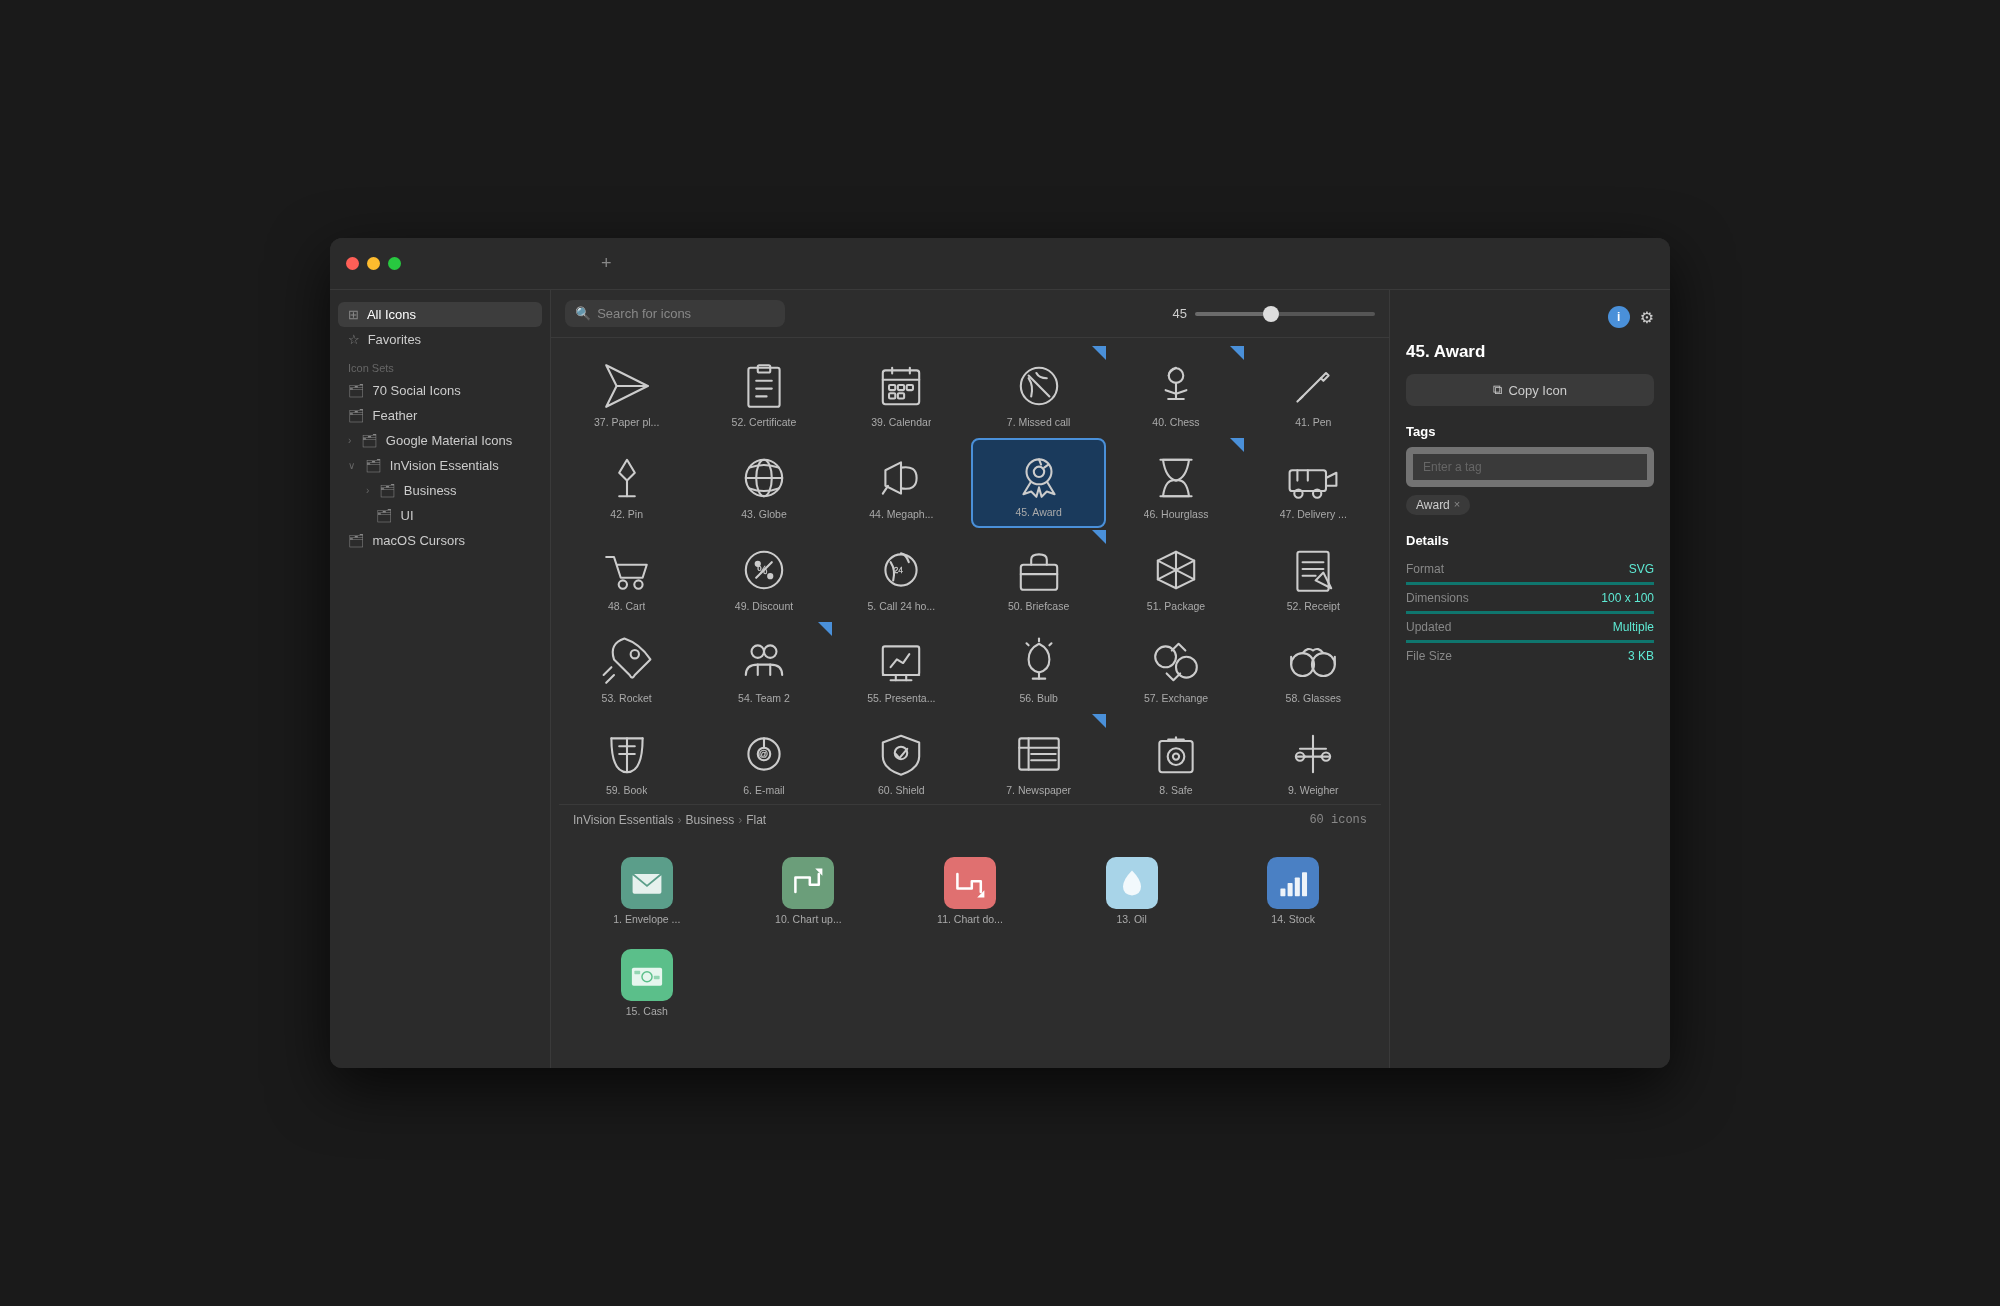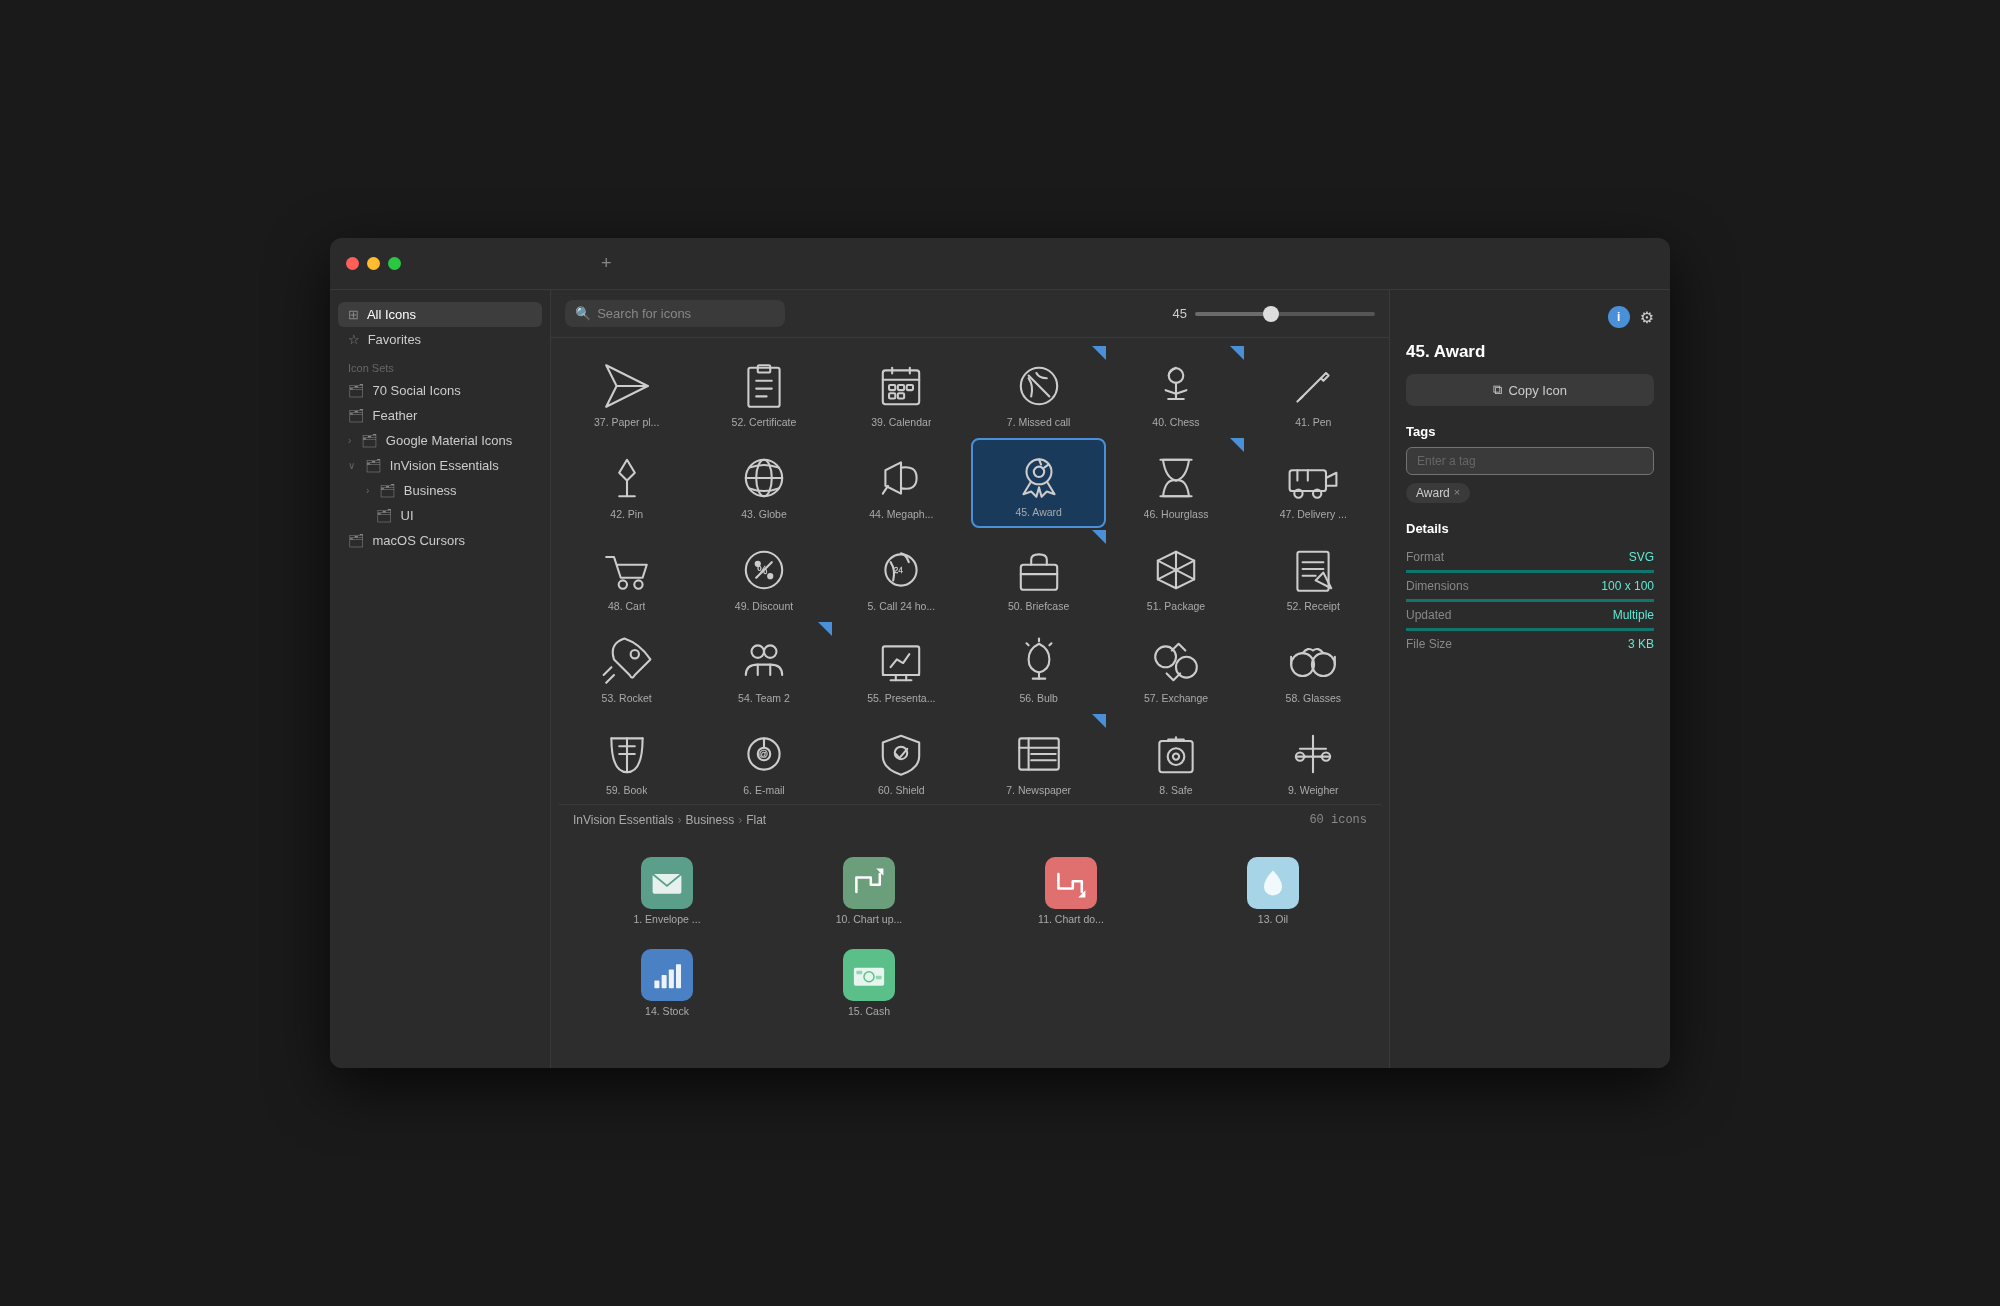--- a/index.html
+++ b/index.html
@@ -214,21 +214,21 @@
     }
     .breadcrumb-sep { color: #666; }
     .section-count {
       margin-left: auto;
       font-size: 12px;
       color: #888;
       font-family: Liberation Mono, monospace;
     }
     .colored-icons-grid {
       display: grid;
-      grid-template-columns: repeat(4, 1fr);
+      grid-template-columns: repeat(5, 1fr);
       gap: 2px;
       padding: 8px;
     }
     .colored-icon-cell {
       display: flex;
       flex-direction: column;
       align-items: center;
       justify-content: flex-end;
       padding: 10px 6px 8px;
       border-radius: 8px;
@@ -286,21 +286,21 @@
     .tags-section { margin-bottom: 18px; }
     .section-title {
       font-size: 13px;
       font-weight: 600;
       color: #fff;
       margin-bottom: 8px;
     }
     .tag-input {
       width: 100%;
       background: #3a3a3a;
-      border: 1px solid #737373;
+      border: 7px solid #737373;
       border-radius: 6px;
       padding: 6px 10px;
       color: #ccc;
       font-size: 12px;
       outline: none;
       margin-bottom: 8px;
     }
     .tag-input::placeholder { color: #666; }
     .tag-list { display: flex; flex-wrap: wrap; gap: 6px; }
     .tag {

